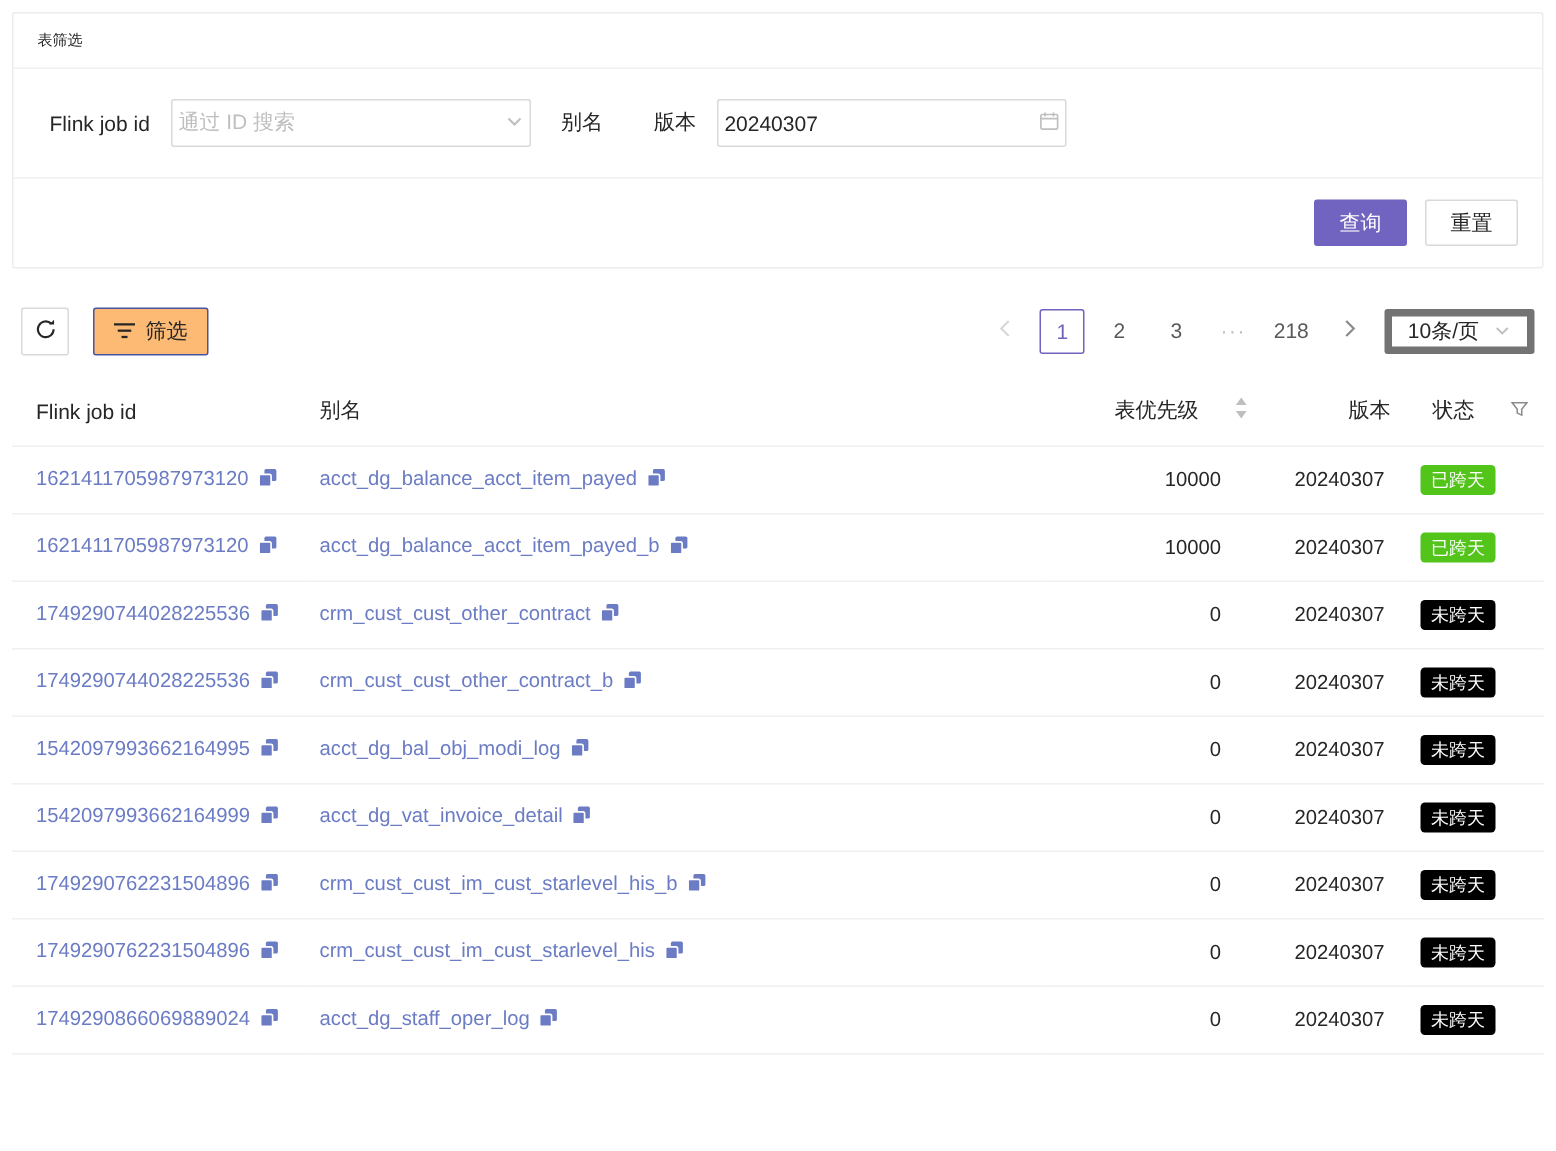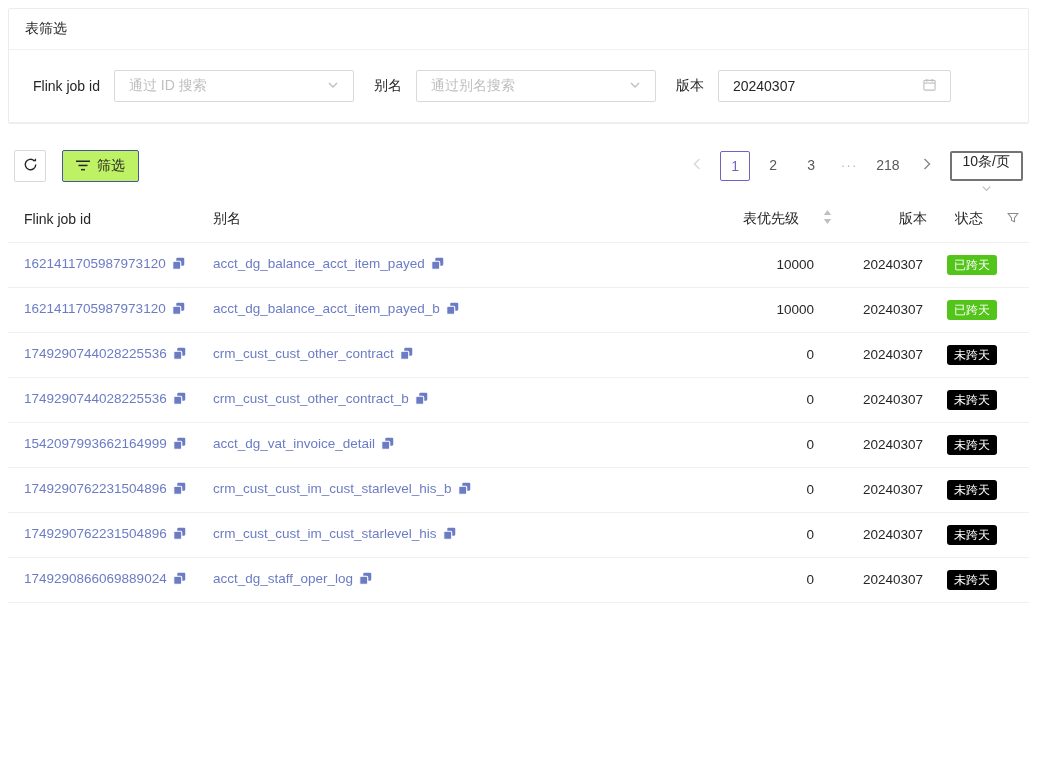--- a/index.html
+++ b/index.html
@@ -6,61 +6,61 @@
   html,body { margin:0; padding:0; background:#fff; }
   body {
     width:1037px; height:767px; overflow:hidden;
     font-family:"Liberation Sans","DejaVu Sans",sans-serif;
     font-size:14px; color:#262626;
   }
   .page { padding:8px 8px 0 8px; }
 
   
   .filter-card { border:1px solid #ececec; border-radius:2px; background:#fff; }
-  .card-title { padding:11px 16px; border-bottom:1px solid #f0f0f0; font-size:14px; color:#262626;font-family:Liberation Serif, serif; }
+  .card-title { padding:11px 16px; border-bottom:1px solid #f0f0f0; font-size:10px; color:#262626;font-family:Liberation Serif, serif; }
   .filter-row { display:flex; align-items:center; padding:20px 24px; border-bottom:1px solid #f0f0f0; }
   .field { display:flex; align-items:center; }
   .field + .field { margin-left:20px; }
   .field-label { margin-right:14px; white-space:nowrap; color:#262626; }
   .select, .date-input {
     width:240px; height:32px; border:1px solid #d9d9d9; border-radius:2px;
     display:flex; align-items:center; justify-content:space-between;
-    padding:0 14px; background:#fff; cursor:pointer;
+    padding:0 4px; background:#fff; cursor:pointer;
   }
   .date-input { width:233px; }
   .placeholder { color:#bfbfbf; overflow:hidden; white-space:nowrap; }
   .input-value { color:#262626; }
   .actions-row { display:flex; justify-content:flex-end; gap:12px; padding:14px 16px; }
   .btn { height:31px; padding:0 16px; font-size:14px; border-radius:2px; cursor:pointer;
          font-family:inherit; display:inline-flex; align-items:center; }
   .btn-primary { background:#7163c0; border:1px solid #7163c0; color:#fff; }
   .btn-default { background:#fff; border:1px solid #d9d9d9; color:#262626; }
 
   
   .toolbar { display:flex; align-items:center; margin:26px 6px 14px 6px; }
   .icon-btn { width:32px; height:32px; border:1px solid #d9d9d9; border-radius:2px; background:#fff;
               display:inline-flex; align-items:center; justify-content:center; cursor:pointer; color:#262626; }
-  .filter-toggle { height:32px; margin-left:16px; padding:0 13px; background:#bef264;
+  .filter-toggle { height:32px; margin-left:16px; padding:0 13px; background:#fdba74;
                    border:1px solid #4a55a2; border-radius:2px; color:#262626; font-size:14px;
                    display:inline-flex; align-items:center; gap:7px; cursor:pointer; font-family:inherit; }
   .summary { margin-left:13px; color:#262626; white-space:nowrap; }
   .c-blue  { color:#2468e5; font-weight:bold; }
   .c-green { color:#3f9e44; font-weight:bold; }
   .c-red   { color:#e03c3c; font-weight:bold; }
 
   
   .pagination { margin-left:auto; display:flex; align-items:center; gap:8px; color:#595959; }
   .page-item { min-width:30px; height:30px; line-height:28px; text-align:center; border-radius:2px;
                cursor:pointer; user-select:none; background:#fff; padding:0 4px; }
   .page-item.active { border:1px solid #7163c0; color:#7163c0; }
   .page-arrow { color:#8c8c8c; }
   .page-arrow.disabled { color:#d9d9d9; cursor:default; }
   .page-ellipsis { color:#bfbfbf; letter-spacing:1px; }
-  .page-size { height:30px; border:2px solid #737373; border-radius:2px; padding:0 11px;
-               display:flex; align-items:center; gap:10px; cursor:pointer; color:#262626;flex-direction:column; }
+  .page-size { height:30px; border:5px solid #737373; border-radius:2px; padding:0 11px;
+               display:flex; align-items:center; gap:10px; cursor:pointer; color:#262626; }
   .page-size svg { flex:none; }
 
   
   table { width:100%; border-collapse:collapse; table-layout:fixed; font-size:13.5px; }
   th, td { border-bottom:1px solid #f0f0f0; padding:0 10px; }
   th { height:46px; text-align:left; font-weight:500; color:#262626; font-size:14px; white-space:nowrap; }
   td { height:45px;margin-top:17px; }
   .col-jobid   { width:195px; }
   .col-alias   { width:auto; }
   .col-priority{ width:145px; }
@@ -93,42 +93,38 @@
           <span class="placeholder">通过 ID 搜索</span>
           <span>
             <svg width="12" height="12" viewBox="0 0 12 12">
                 <path d="M2 4l4 4 4-4" fill="none" stroke="#bfbfbf" stroke-width="1.4"></path>
               </svg>
           </span>
         </div>
       </div>
       <div class="field">
         <span class="field-label">别名</span>
-        <div class="select">
-          <span class="placeholder">通过别名搜索</span>
-          <span>
-            <svg width="12" height="12" viewBox="0 0 12 12">
-                <path d="M2 4l4 4 4-4" fill="none" stroke="#bfbfbf" stroke-width="1.4"></path>
-              </svg>
-          </span>
-        </div>
       </div>
       <div class="field">
         <span class="field-label">版本</span>
         <div class="date-input">
           <span class="input-value">20240307</span>
           <span>
             <svg width="13" height="13" viewBox="0 0 14 14">
                 <rect x="1" y="2.5" width="12" height="10.5" rx="1" fill="none" stroke="#bfbfbf" stroke-width="1.2"></rect>
                 <path d="M1 5.5h12" stroke="#bfbfbf" stroke-width="1.2"></path>
                 <path d="M4 1v3M10 1v3" stroke="#bfbfbf" stroke-width="1.2"></path>
               </svg>
           </span>
         </div>
       </div>
+    </div>
+    <div class="actions-row">
+      <button class="btn btn-primary">查询</button>
+      <button class="btn btn-default">重置</button>
     </div>
   </section>
 
   <div class="toolbar">
     <button class="icon-btn">
       <span>
         <svg width="15" height="15" viewBox="0 0 16 16">
             <path d="M13.6 8a5.6 5.6 0 1 1-1.7-4" fill="none" stroke="currentColor" stroke-width="1.5"></path>
             <path d="M13.9 1.2v3.4h-3.4z" fill="currentColor"></path>
           </svg>
@@ -252,20 +248,33 @@
               </svg></span></td>
           <td class="cell-alias"><span class="link">crm_cust_cust_other_contract_b</span><span class="copy-icon"><svg width="13" height="13" viewBox="0 0 14 14">
                 <rect x="4.6" y="0.8" width="8.6" height="8.6" rx="1.2" fill="currentColor"></rect>
                 <rect x="0.8" y="4.6" width="8.6" height="8.6" rx="1.2" fill="currentColor" stroke="#fff" stroke-width="1.2"></rect>
               </svg></span></td>
           <td class="cell-priority num">0</td>
           <td class="cell-version num">20240307</td>
           <td class="cell-status"><span class="badge danger">未跨天</span></td>
         </tr>
         <tr>
+          <td class="cell-jobid"><span class="link">1542097993662164995</span><span class="copy-icon"><svg width="13" height="13" viewBox="0 0 14 14">
+                <rect x="4.6" y="0.8" width="8.6" height="8.6" rx="1.2" fill="currentColor"></rect>
+                <rect x="0.8" y="4.6" width="8.6" height="8.6" rx="1.2" fill="currentColor" stroke="#fff" stroke-width="1.2"></rect>
+              </svg></span></td>
+          <td class="cell-alias"><span class="link">acct_dg_bal_obj_modi_log</span><span class="copy-icon"><svg width="13" height="13" viewBox="0 0 14 14">
+                <rect x="4.6" y="0.8" width="8.6" height="8.6" rx="1.2" fill="currentColor"></rect>
+                <rect x="0.8" y="4.6" width="8.6" height="8.6" rx="1.2" fill="currentColor" stroke="#fff" stroke-width="1.2"></rect>
+              </svg></span></td>
+          <td class="cell-priority num">0</td>
+          <td class="cell-version num">20240307</td>
+          <td class="cell-status"><span class="badge danger">未跨天</span></td>
+        </tr>
+        <tr>
           <td class="cell-jobid"><span class="link">1542097993662164999</span><span class="copy-icon"><svg width="13" height="13" viewBox="0 0 14 14">
                 <rect x="4.6" y="0.8" width="8.6" height="8.6" rx="1.2" fill="currentColor"></rect>
                 <rect x="0.8" y="4.6" width="8.6" height="8.6" rx="1.2" fill="currentColor" stroke="#fff" stroke-width="1.2"></rect>
               </svg></span></td>
           <td class="cell-alias"><span class="link">acct_dg_vat_invoice_detail</span><span class="copy-icon"><svg width="13" height="13" viewBox="0 0 14 14">
                 <rect x="4.6" y="0.8" width="8.6" height="8.6" rx="1.2" fill="currentColor"></rect>
                 <rect x="0.8" y="4.6" width="8.6" height="8.6" rx="1.2" fill="currentColor" stroke="#fff" stroke-width="1.2"></rect>
               </svg></span></td>
           <td class="cell-priority num">0</td>
           <td class="cell-version num">20240307</td>

